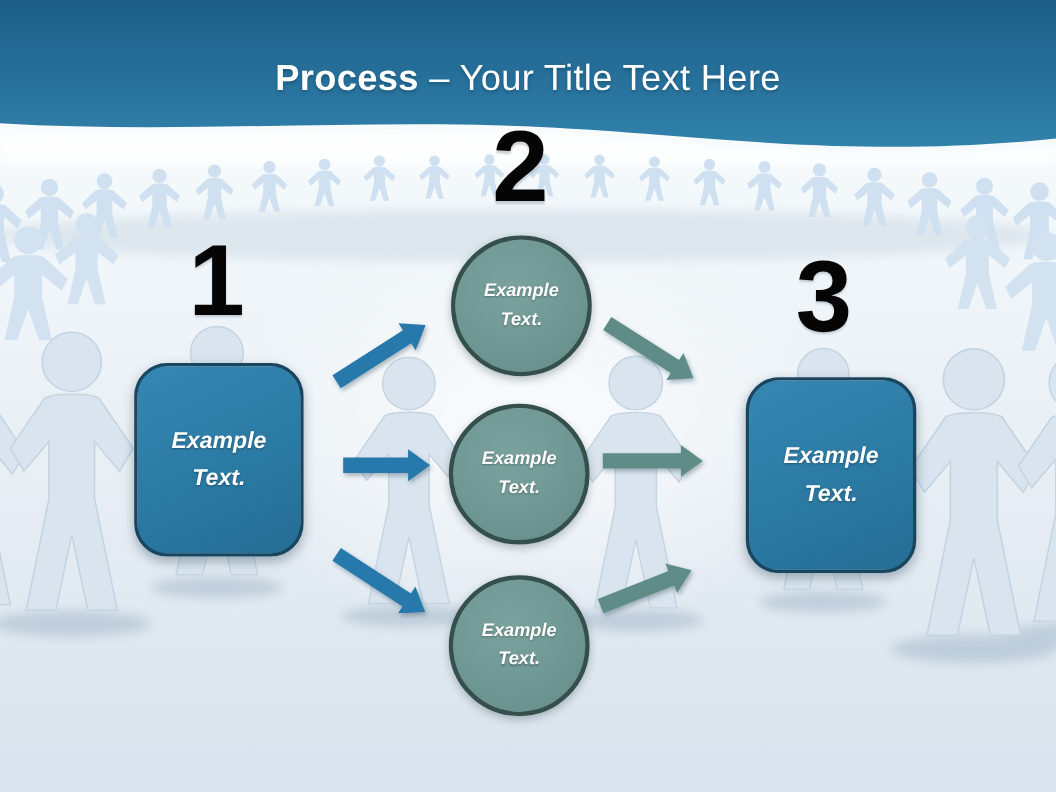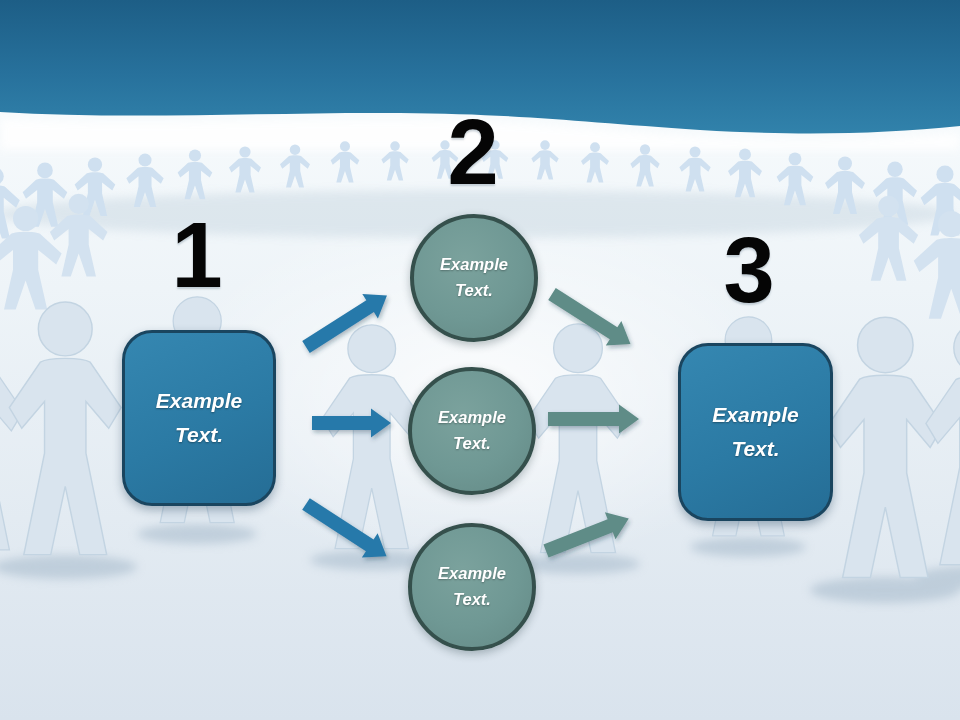--- a/index.html
+++ b/index.html
@@ -131,20 +131,24 @@
       <use href="#pnear" transform="translate(-1,300) scale(4.14)"></use>
       <use href="#pnear" transform="translate(138,295) scale(3.7)"></use>
       <use href="#pnear" transform="translate(313,323) scale(3.67)"></use>
       <use href="#pnear" transform="translate(518,322) scale(3.75)"></use>
       <use href="#pnear" transform="translate(691,315) scale(3.59)"></use>
       <use href="#pnear" transform="translate(817,315) scale(4.27)"></use>
       <use href="#pnear" transform="translate(916,320) scale(3.98)"></use>
     </g>
   </svg>
 
+  <div class="title">
+    <span class="emph">Process</span>
+    <span class="rest">– Your Title Text Here</span>
+  </div>
 
   <div class="num num-1">1</div>
   <div class="num num-2">2</div>
   <div class="num num-3">3</div>
 
   <svg class="arrows-svg" width="960" height="720" viewBox="0 0 960 720" aria-hidden="true">
     <defs>
       <filter id="ds" x="-30%" y="-30%" width="170%" height="170%">
         <feDropShadow dx="1.5" dy="2.5" stdDeviation="2" flood-color="#1d3a4d" flood-opacity="0.35"></feDropShadow>
       </filter>

